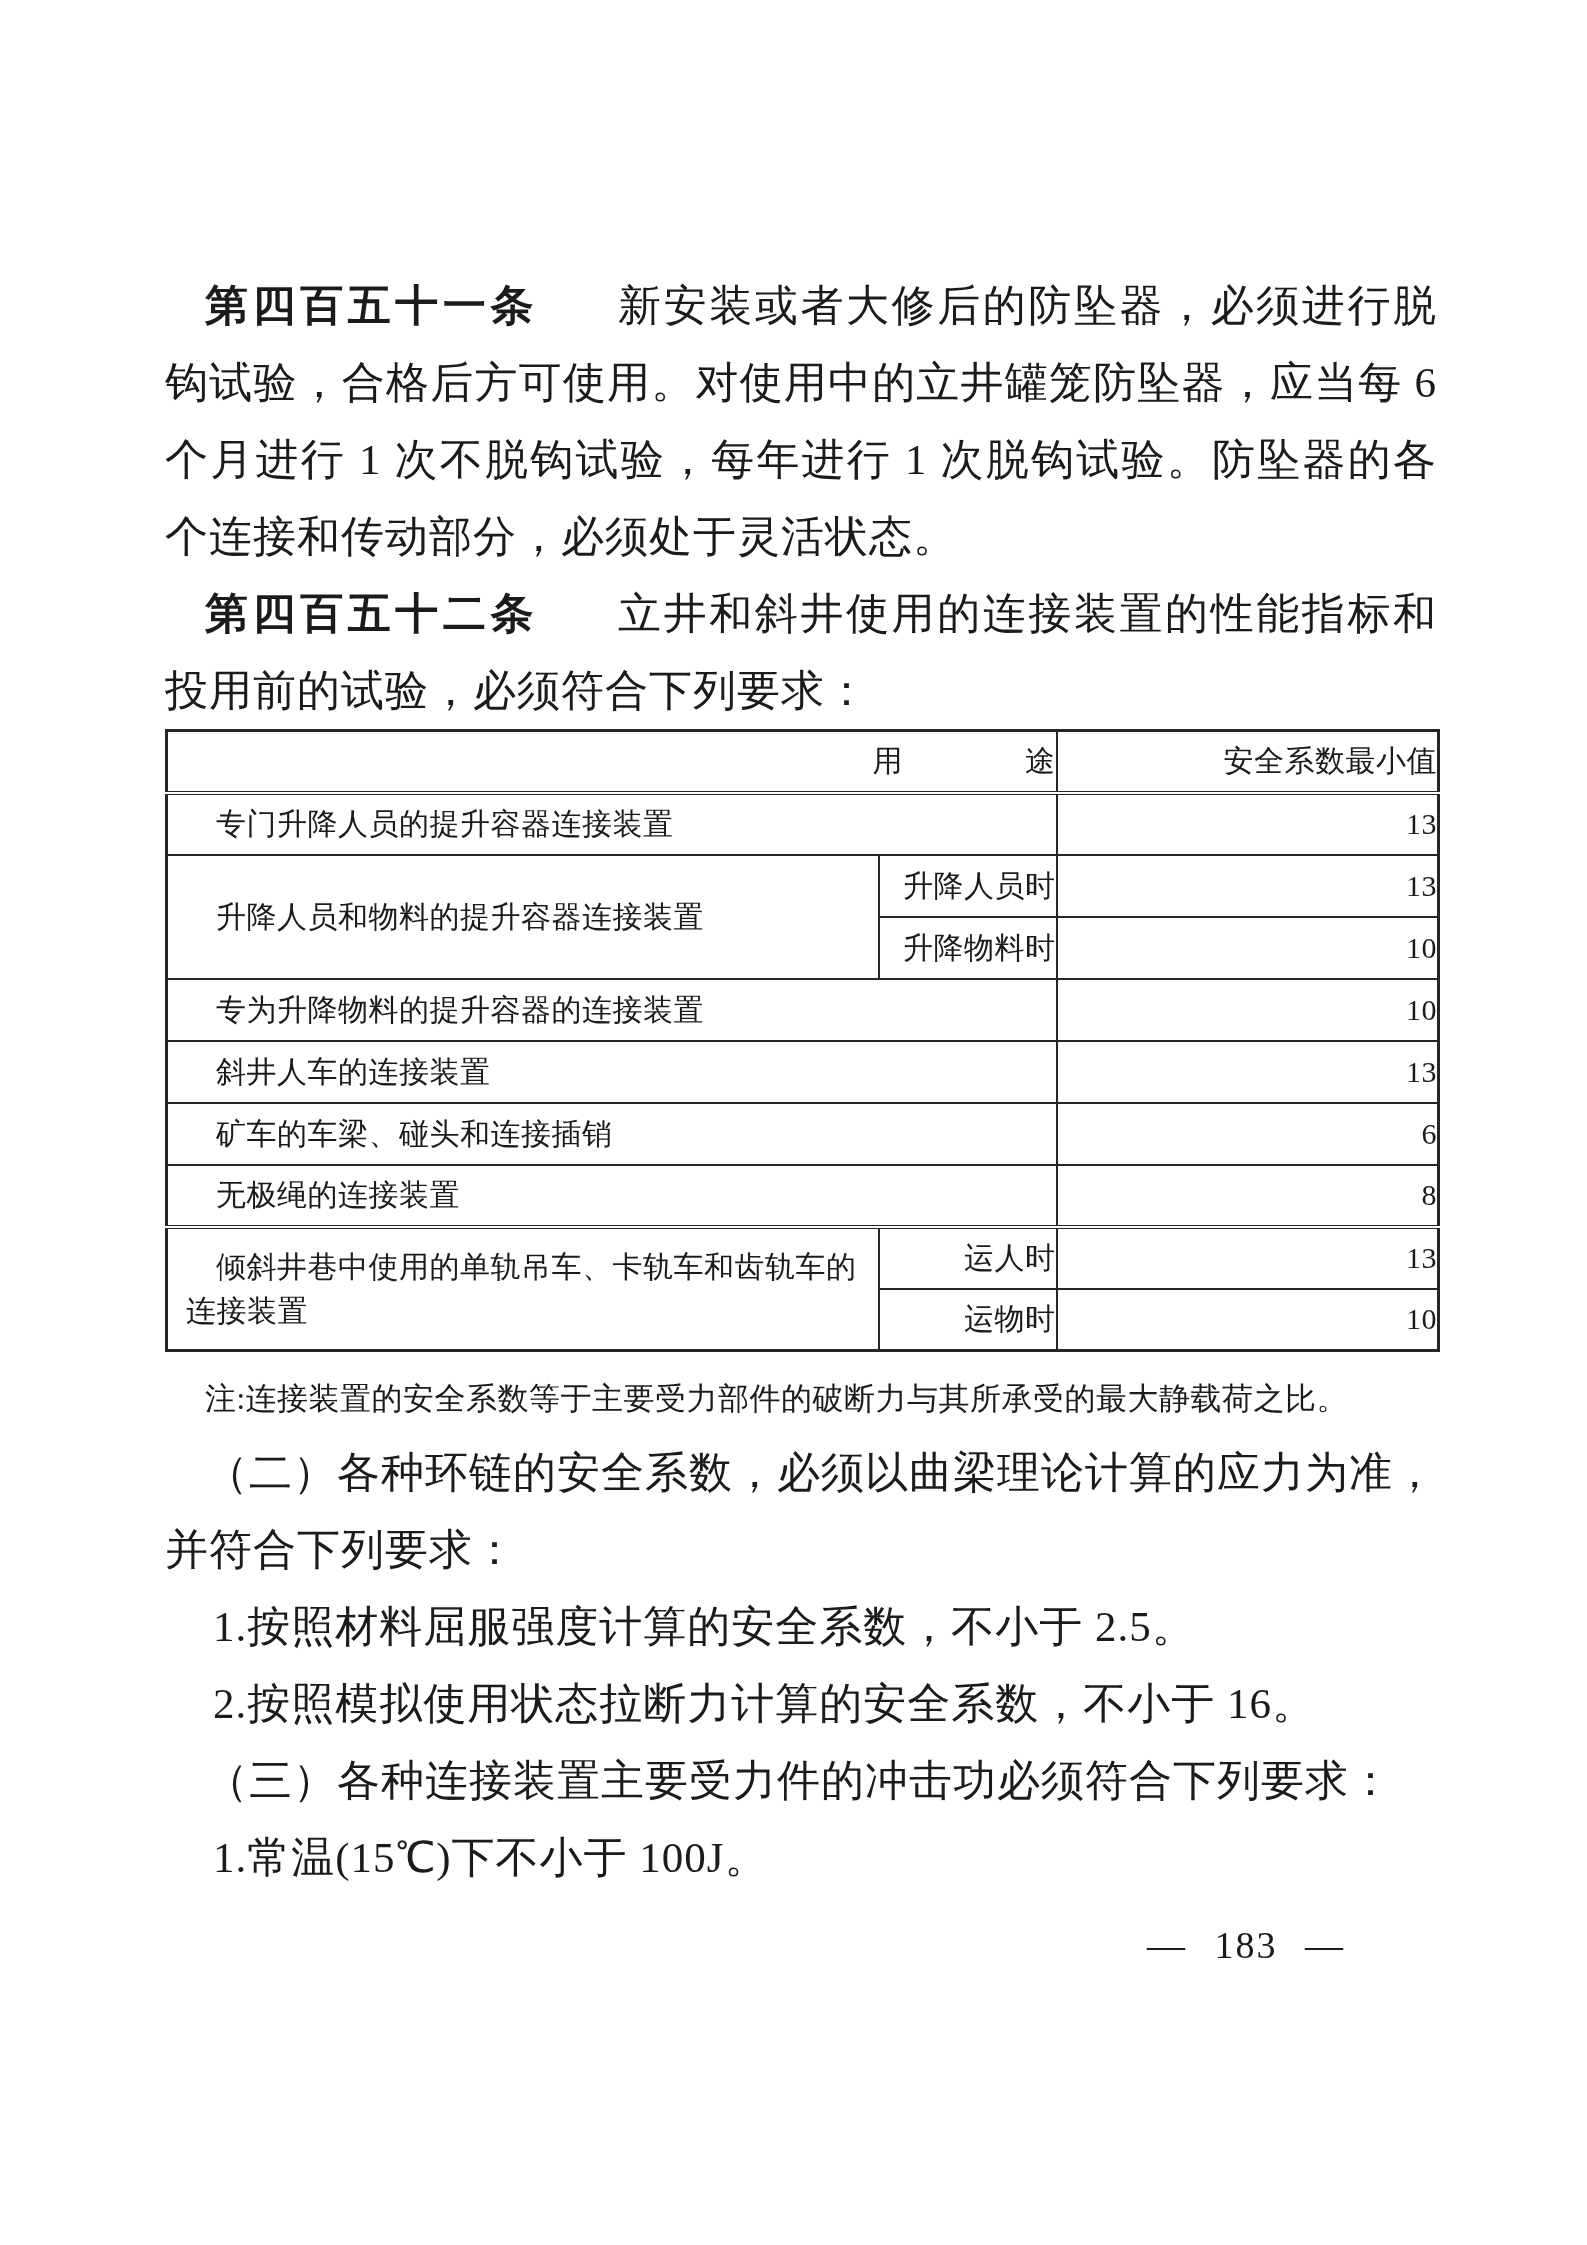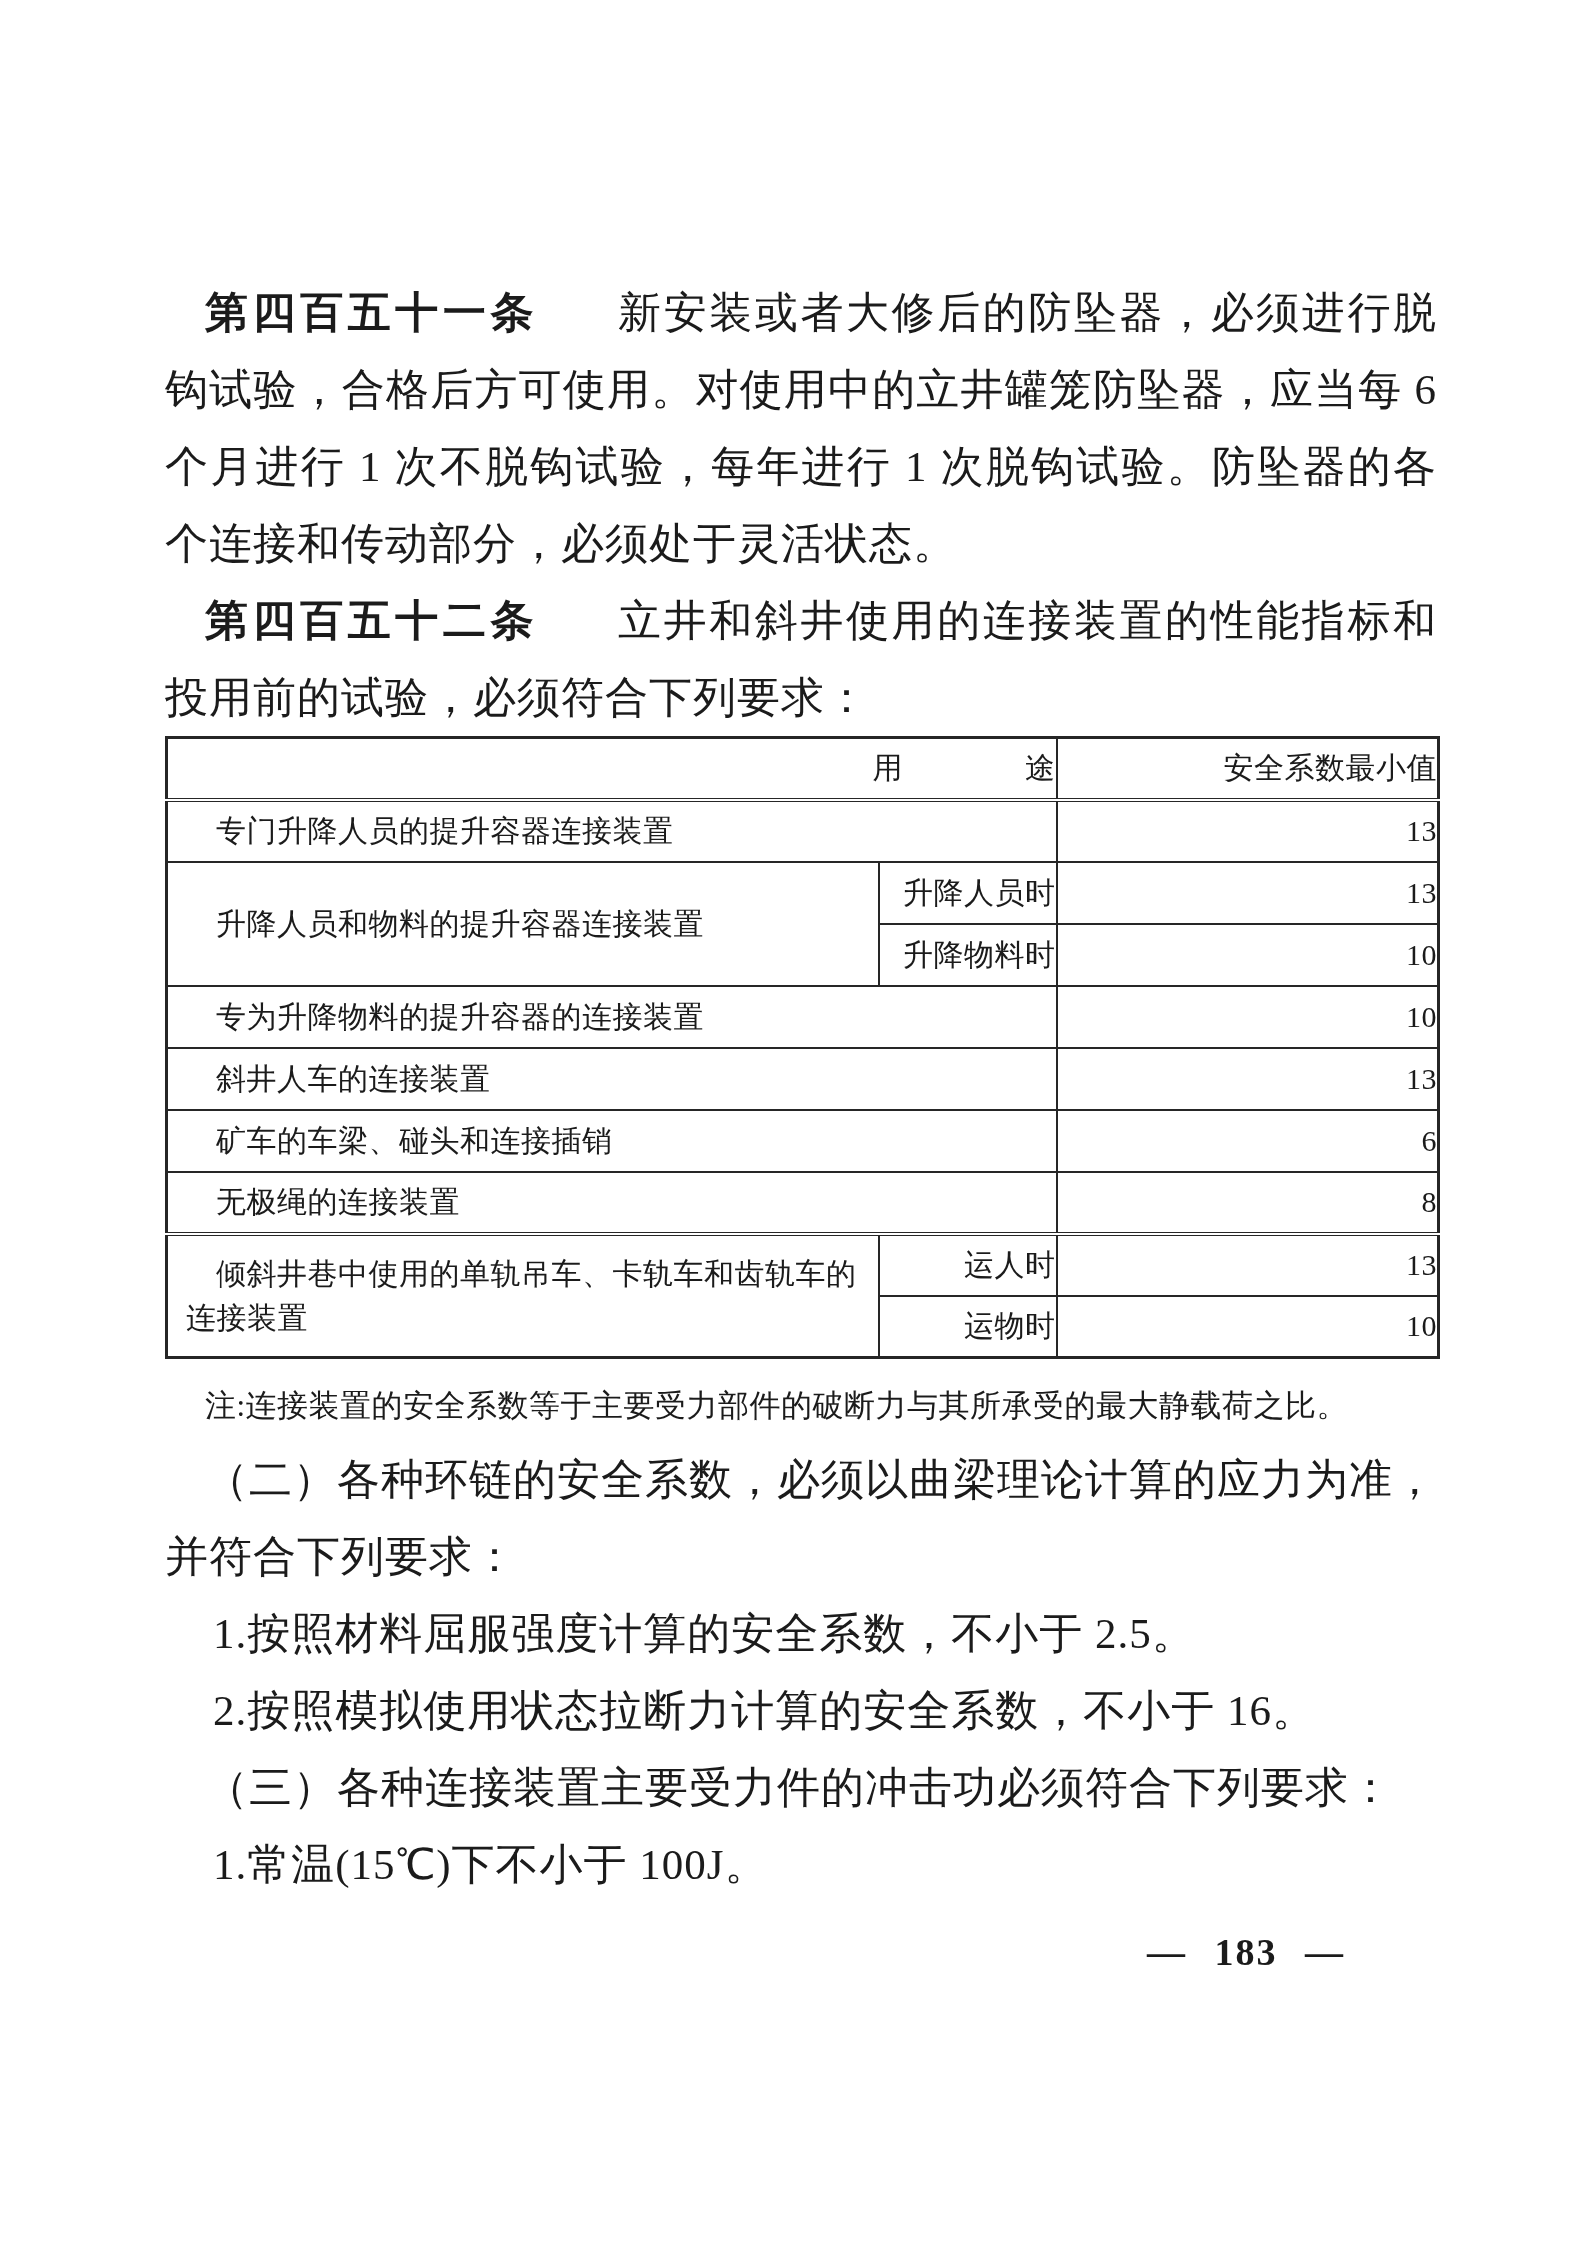--- a/index.html
+++ b/index.html
@@ -5,21 +5,21 @@
   * { margin:0; padding:0; box-sizing:border-box; }
   html, body { background:#ffffff; }
   .page {
     position:relative;
     width:1587px; height:2245px;
     background:#ffffff;
     color:#1b1b1b;
     overflow:hidden;
   }
   .content {
-    position:absolute; left:165px; top:8px;
+    position:absolute; left:165px; top:1px;
     width:1272px;
   }
   p { margin:0; }
   .para {
     font-family:"Liberation Serif", serif;
     font-size:43px; line-height:77px;
     letter-spacing:1px;
     text-align:justify;
     text-indent:40px;
   }
@@ -70,21 +70,20 @@
   }
   .after-note { margin-top:12px; }
   .page-number {
     font-family:"Liberation Serif", serif;
     font-size:38px; line-height:50px;
     letter-spacing:2px;
     word-spacing:16px;
     text-align:right;
     padding-right:92px;
     margin-top:24px;
-    font-weight:bold;
   }
 </style>
 </head>
 <body>
 
 <div class="page">
   <div class="content">
 
     <p class="para first"><span class="article-no">第四百五十一条</span><span>新安装或者大修后的防坠器，必须进行脱钩试验，合格后方可使用。对使用中的立井罐笼防坠器，应当每 6 个月进行 1 次不脱钩试验，每年进行 1 次脱钩试验。防坠器的各个连接和传动部分，必须处于灵活状态。</span></p>
 

